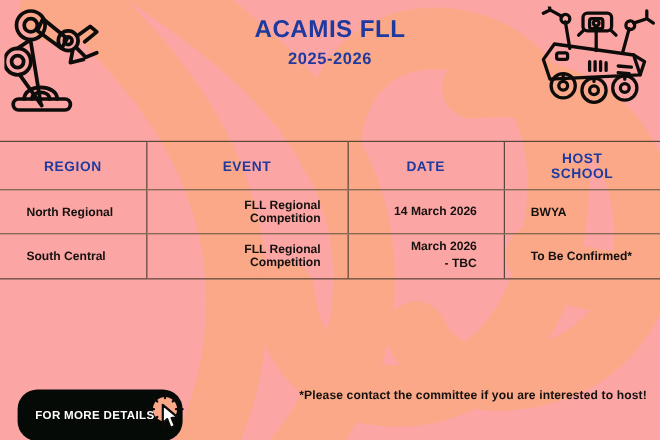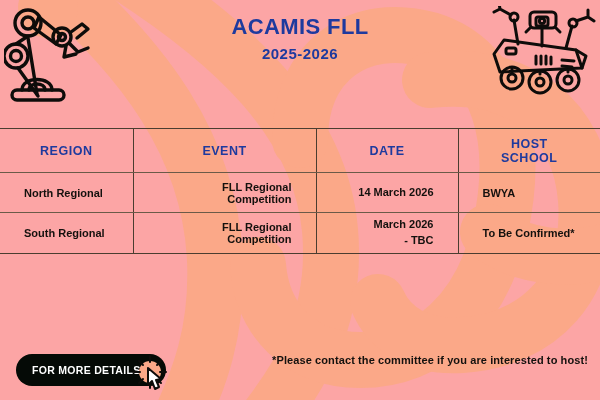--- a/index.html
+++ b/index.html
@@ -90,21 +90,21 @@
   .cell-date   { text-align: right;   padding-left: 26px; white-space: pre-line; line-height: 1.45; }
   .cell-host   { text-align: left;   padding-left: 22px; }
   tr.row-national .cell-region { white-space: pre-line; line-height: 1.35; }
   tr.row-national .cell-host { padding-left: 28px; }
 
   
   .footer { position: absolute; left: 0; right: 0; top: 340px; height: 60px; z-index: 4; }
   .details-btn {
     position: absolute;
     left: 16px; top: 14px;
-    width: 150px; height: 32px;
+    width: 150px; height: 47px;
     background: #050a06;
     border-radius: 18px;
     display: flex; align-items: center;
     cursor: pointer;
     border: none;
     text-align: right;
   }
   .details-btn-label {
     color: #ffffff;
     font-size: 10.5px;
@@ -215,21 +215,21 @@
       </tr>
     </thead>
     <tbody>
       <tr class="row-north">
         <td class="cell-region">North Regional</td>
         <td class="cell-event">FLL Regional Competition</td>
         <td class="cell-date">14 March 2026</td>
         <td class="cell-host">BWYA</td>
       </tr>
       <tr class="row-south">
-        <td class="cell-region">South Regional</td>
+        <td class="cell-region">South Central</td>
         <td class="cell-event">FLL Regional Competition</td>
         <td class="cell-date">March 2026
 - TBC</td>
         <td class="cell-host">To Be Confirmed*</td>
       </tr>
     </tbody>
   </table>
 
   <div class="footer">
     <div class="details-btn">

